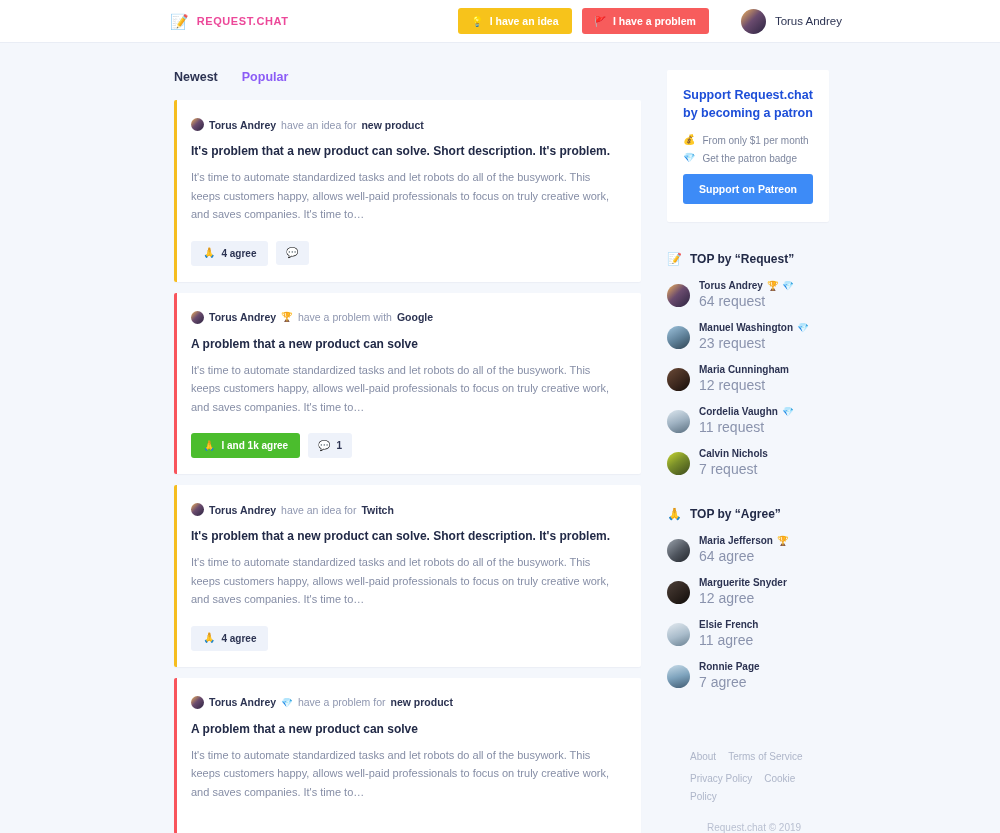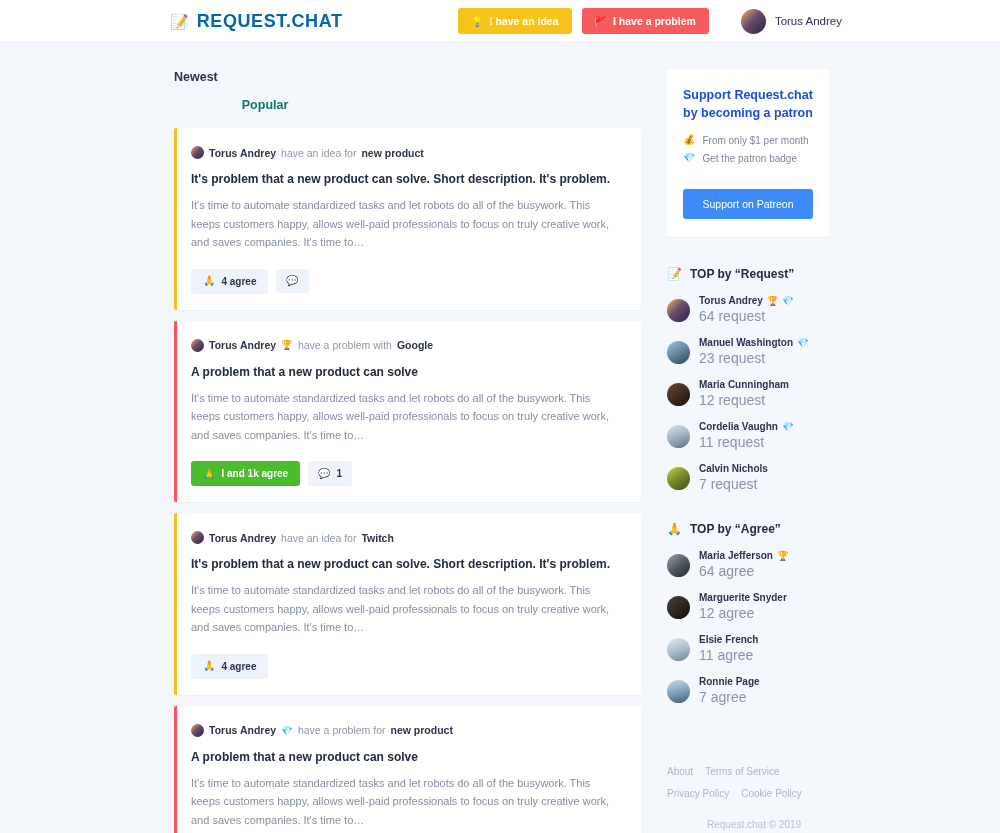--- a/index.html
+++ b/index.html
@@ -32,24 +32,24 @@
     width: 672px;
   }
   .brand {
     display: flex;
     align-items: center;
     gap: 8px;
     cursor: pointer;
   }
   .brand-icon { font-size: 15px; line-height: 1; }
   .brand-name {
-    font-size: 18px;
+    font-size: 11px;
     font-weight: bold;
     letter-spacing: 0.6px;
-    color: #0369a1;
+    color: #ec4899;
   }
   .header-actions {
     display: flex;
     align-items: center;
     gap: 10px;
     margin-left: auto;
   }
   .btn-idea, .btn-problem {
     border: none;
     border-radius: 3px;
@@ -99,21 +99,21 @@
     gap: 24px;
     margin-bottom: 16px;
     padding-left: 0;
   }
   .tab {
     font-size: 12.5px;
     font-weight: bold;
     color: #2c3352;
     cursor: pointer;
   }
-  .tab.active-alt { color: #0f766e; margin-top: 28px; }
+  .tab.active-alt { color: #8b5cf6; }
 
   
   .post {
     background: #fff;
     border-radius: 2px;
     padding: 18px 20px 16px 17px;
     margin-bottom: 11px;
     position: relative;
     box-shadow: 0 1px 1px rgba(40,50,90,0.04);
   }
@@ -216,23 +216,23 @@
     margin-bottom: 7px;
   }
   .patron-btn {
     display: block;
     width: 100%;
     background: #3d8bf7;
     color: #fff;
     border: none;
     border-radius: 3px;
     font-size: 10.5px;
-    font-weight: normal;
+    font-weight: bold;
     padding: 9px 0;
-    margin-top: 25px;
+    margin-top: 10px;
     cursor: pointer;
     font-family: "Liberation Sans", sans-serif;
   }
 
   .side-heading {
     display: flex;
     align-items: center;
     gap: 8px;
     font-size: 12px;
     font-weight: bold;
@@ -254,21 +254,21 @@
     font-weight: bold;
     color: #2c3352;
     display: flex;
     align-items: center;
     gap: 4px;
   }
   .rank-count { font-size: 14px; color: #8a93ad; margin-top: 1px; }
 
   
   .footer { padding-top: 26px; }
-  .footer-row { margin-bottom: 4px; }
+  .footer-row { margin-bottom: 4px; margin-left: 23px; }
   .footer-link {
     font-size: 10px;
     color: #aeb6c9;
     margin-right: 12px;
     text-decoration: none;
     cursor: pointer;
   }
   .copyright {
     font-size: 10px;
     color: #b9c0d1;

